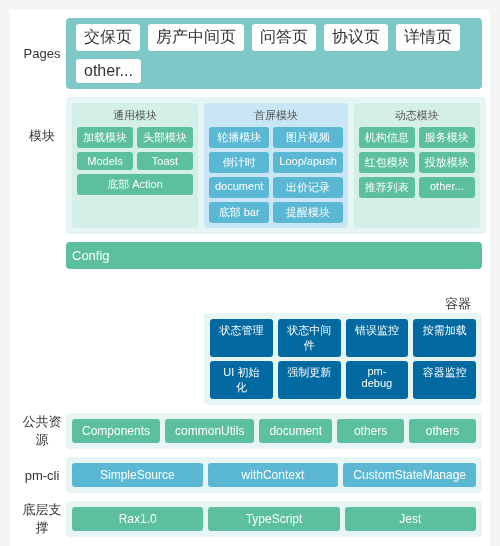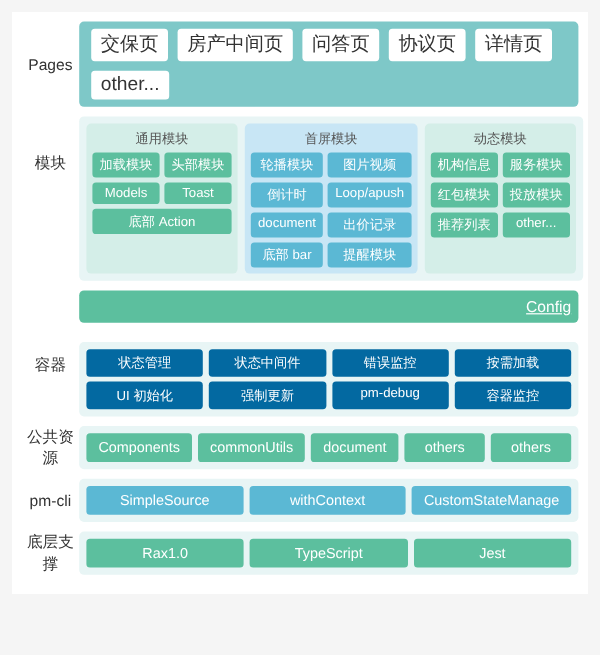--- a/index.html
+++ b/index.html
@@ -99,26 +99,25 @@
       color: #fff;
     }
     .chip-green {
       background: #5cbf9e;
       color: #fff;
     }
     
     .config-bar {
       background: #5cbf9e;
       border-radius: 4px;
-      text-align: right;
+      text-align: left;
       padding: 6px;
       color: #fff;
       font-size: 13px;
       margin-bottom: 8px;
-      text-decoration: underline;
     }
     
     .container-area {
       background: #e8f5f5;
       border-radius: 4px;
       padding: 6px;
       display: flex;
       flex-direction: column;
       gap: 4px;
     }
@@ -248,21 +247,21 @@
 
   <div class="full-row">
     <div style="display:flex;align-items:center;">
       <div style="width:48px;flex-shrink:0;"></div>
       <div style="flex:1;">
         <div class="config-bar">Config</div>
       </div>
     </div>
   </div>
 
-  <div class="row" style="align-items:flex-start;">
+  <div class="row" style="align-items:flex-end;flex-direction:column;">
     <div class="row-label" style="padding-top:10px;">容器</div>
     <div class="row-content">
       <div class="container-area">
         <div class="chip-row">
           <div class="chip-teal">状态管理</div>
           <div class="chip-teal">状态中间件</div>
           <div class="chip-teal">错误监控</div>
           <div class="chip-teal">按需加载</div>
         </div>
         <div class="chip-row">

